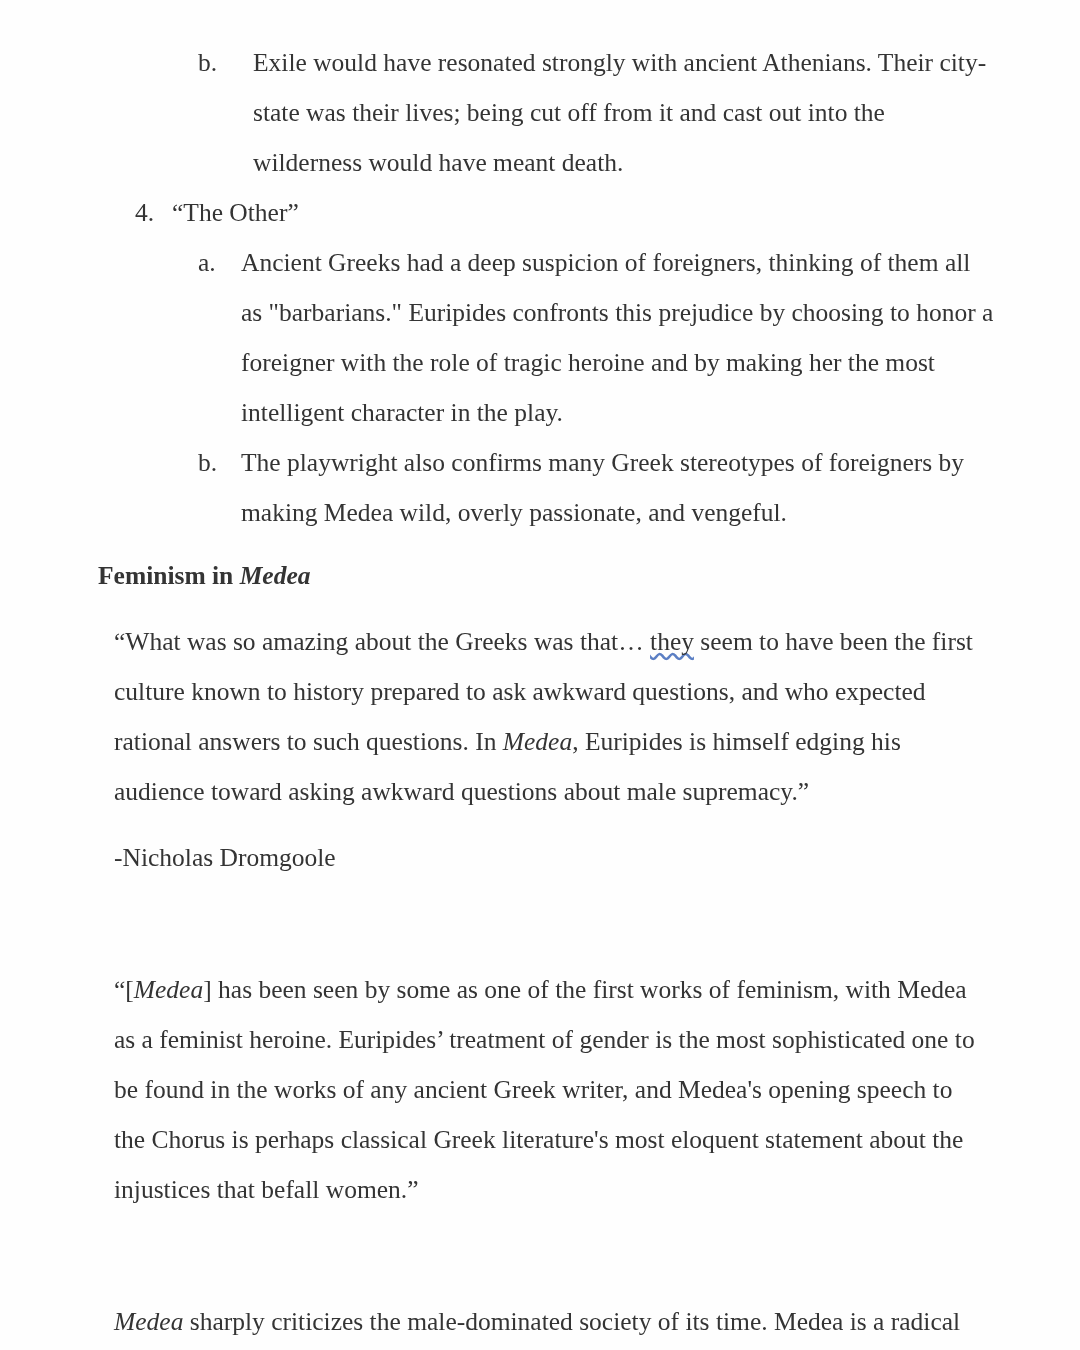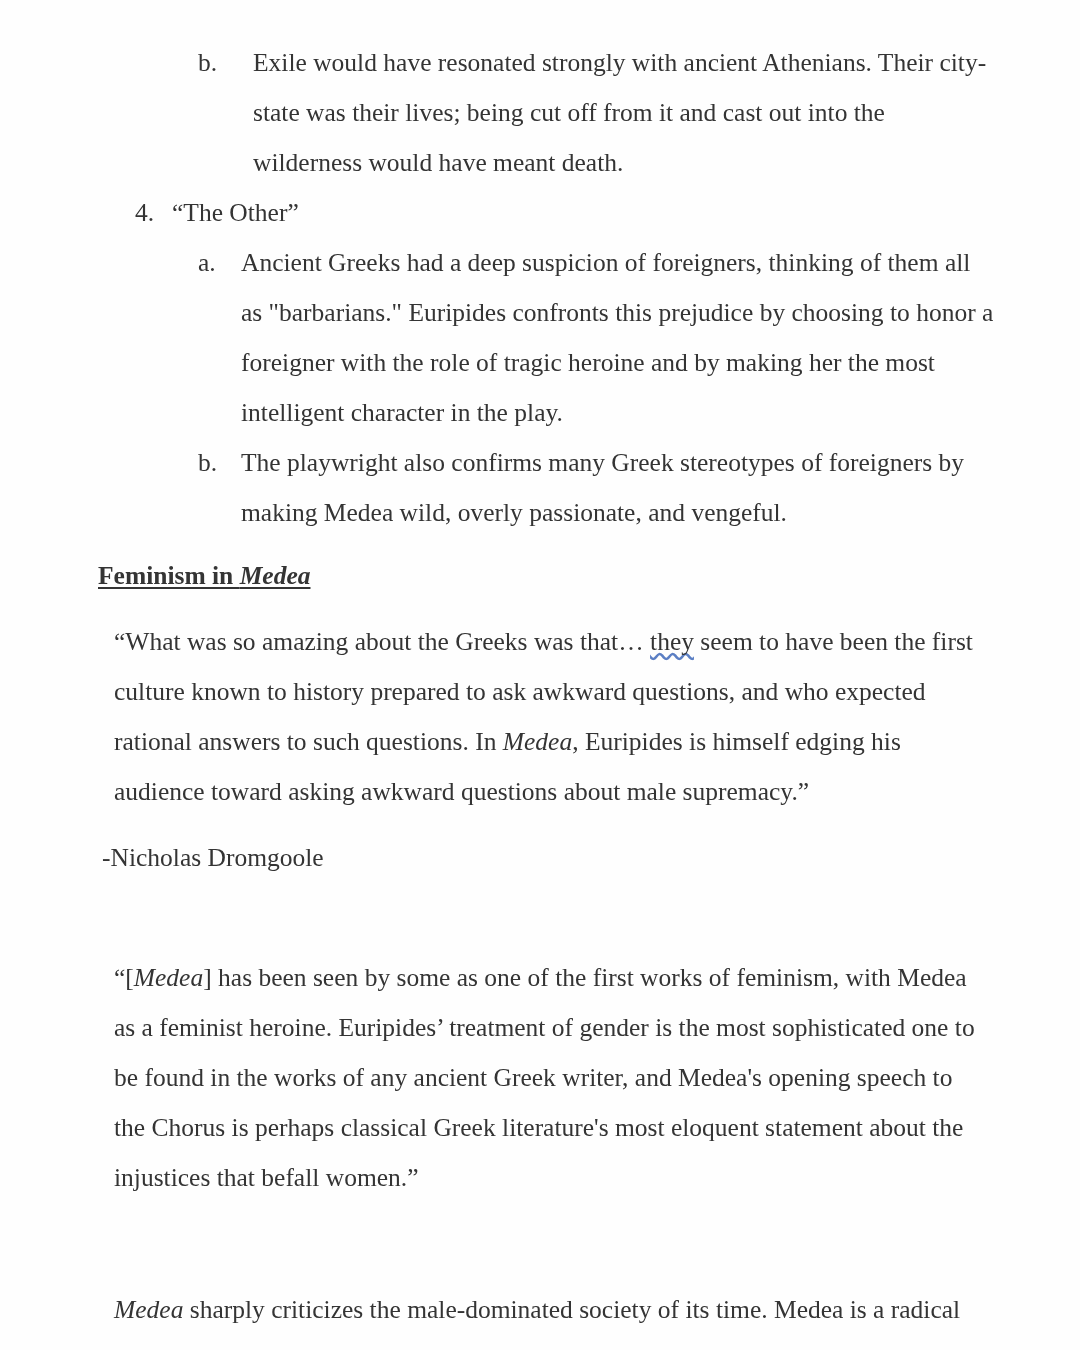--- a/index.html
+++ b/index.html
@@ -61,35 +61,34 @@
   .level-num {
     padding-left: 37px;
   }
   .level-num > .marker {
     width: 37px;
   }
 
   
   .section-heading {
     font-weight: bold;
-    text-decoration: underline;
     text-underline-offset: 3px;
     margin-top: 13px;
   }
   .section-heading .ital {
     font-style: italic;
   }
 
   
   .para {
     margin: 16px;
   }
 
   .attribution {
-    margin: 4px;
+    margin: 16px;
   }
 
   .spacer {
     height: 50px;
   }
 
   .ital {
     font-style: italic;
   }
 

